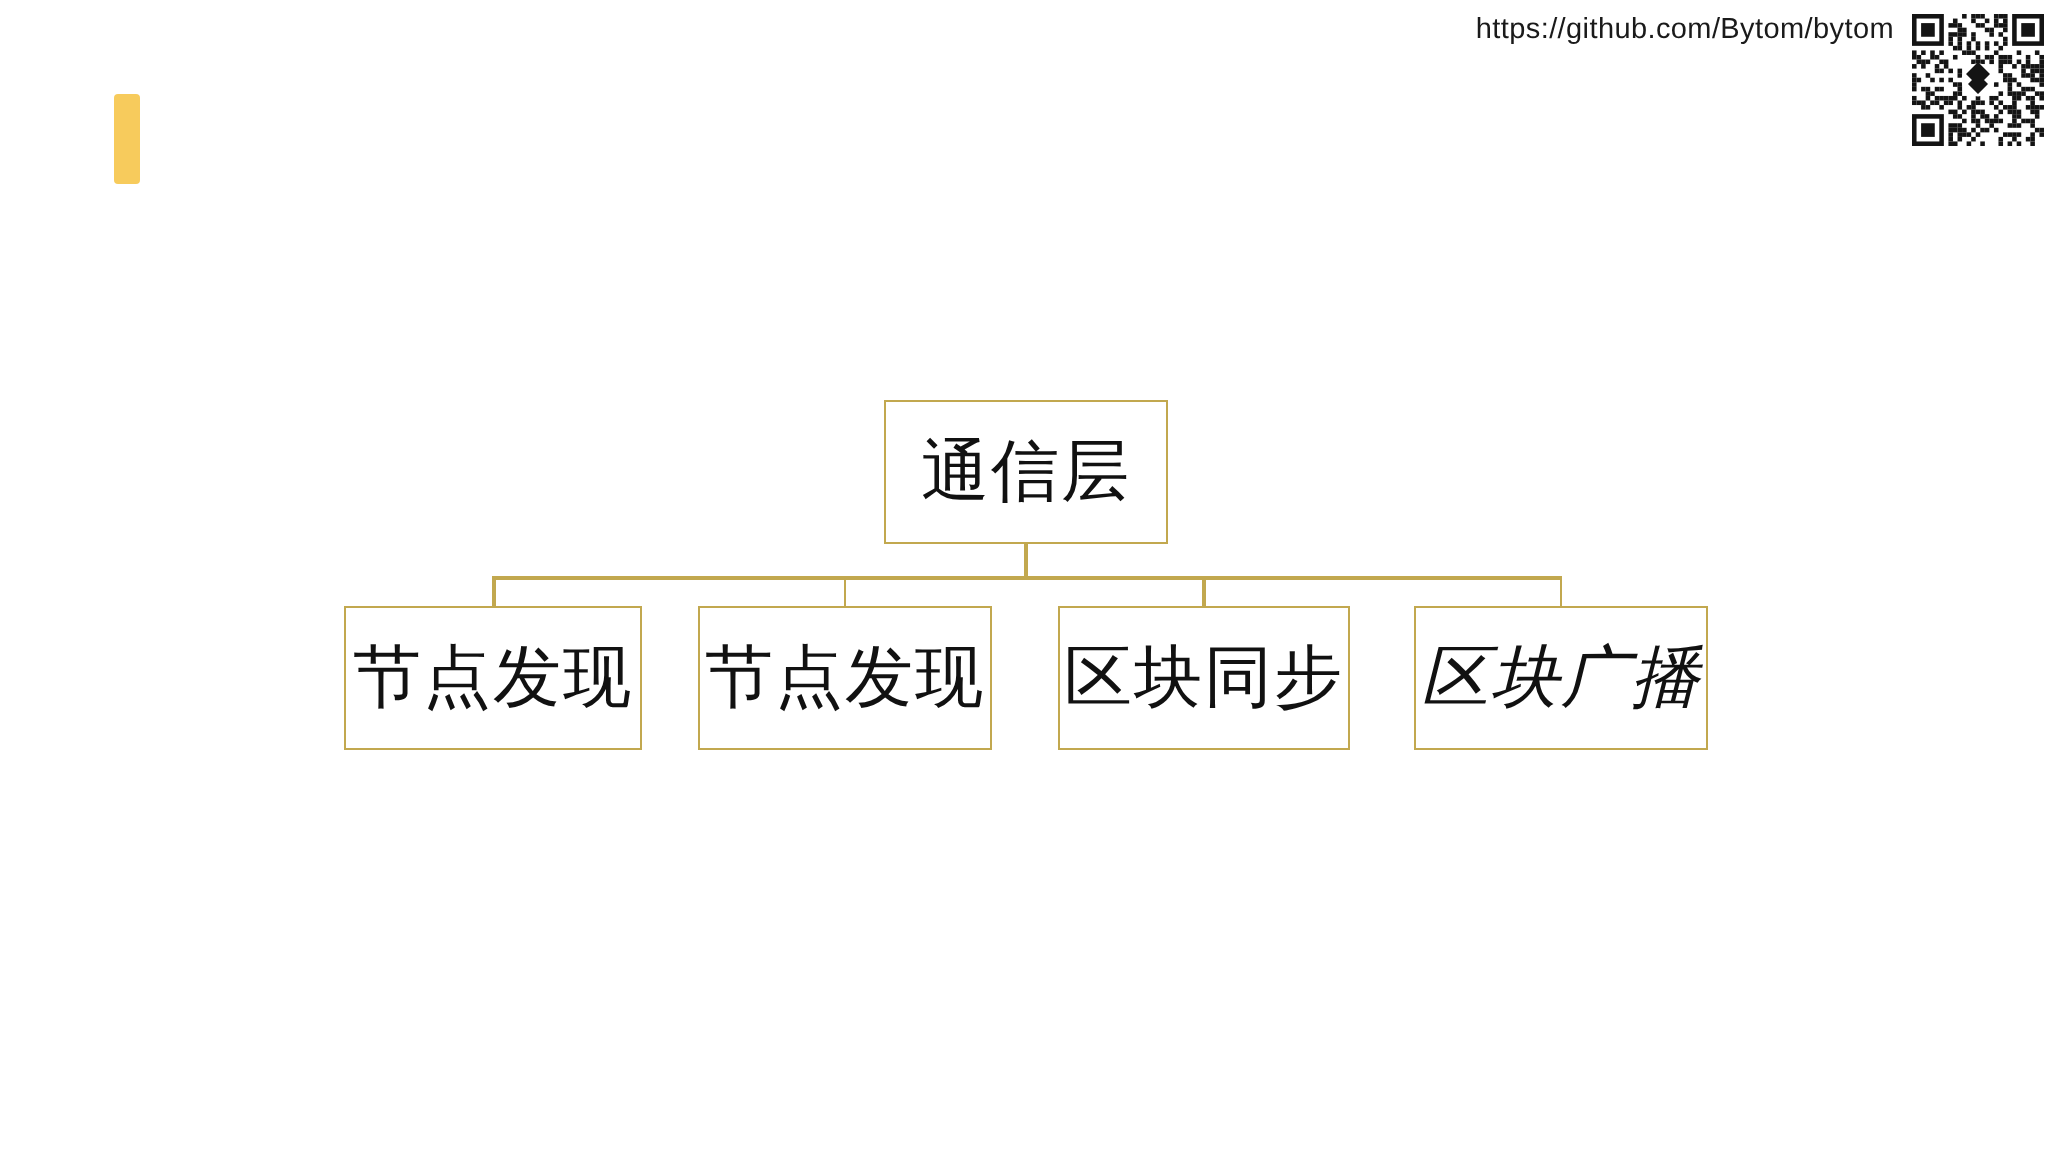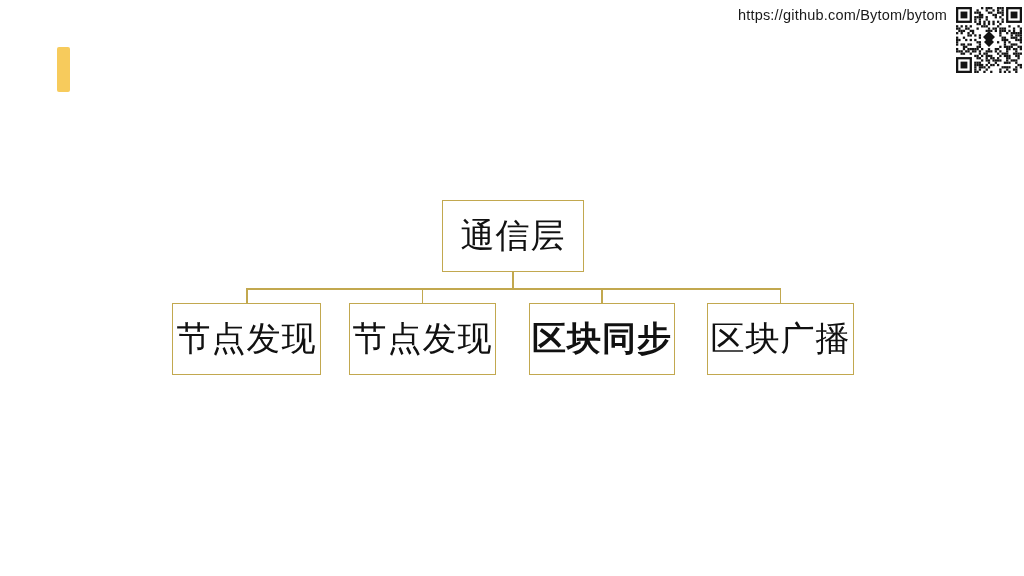--- a/index.html
+++ b/index.html
@@ -76,22 +76,22 @@
     justify-content: center;
     font-size: 34px;
     font-weight: 500;
     color: var(--node-text-color);
     letter-spacing: 1px;
     white-space: nowrap;
   }
   #node-root { left: 442px; top: 200px; width: 142px; }
   #node-c0   { left: 172px; top: 303px; width: 149px; }
   #node-c1   { left: 349px; top: 303px; width: 147px; }
-  #node-c2   { left: 529px; top: 303px; width: 146px; font-weight: bold; }
-  #node-c3   { left: 707px; top: 303px; width: 147px; }
+  #node-c2   { left: 529px; top: 303px; width: 146px; }
+  #node-c3   { left: 707px; top: 303px; width: 147px; font-style: italic; }
 
   .cline { position: absolute; background: var(--line-gold); }
   #line-root-drop { left: 512px;   top: 272px; width: 1.5px; height: 17.5px; }
   #line-rail      { left: 246px;   top: 288px; width: 535px; height: 1.5px;  }
   #line-drop-c0   { left: 246px;   top: 288px; width: 1.5px; height: 15px;   }
   #line-drop-c1   { left: 421.5px; top: 288px; width: 1.5px; height: 15px;   }
   #line-drop-c2   { left: 601px;   top: 288px; width: 1.5px; height: 15px;   }
   #line-drop-c3   { left: 779.5px; top: 288px; width: 1.5px; height: 15px;   }
 </style>
 </head>

